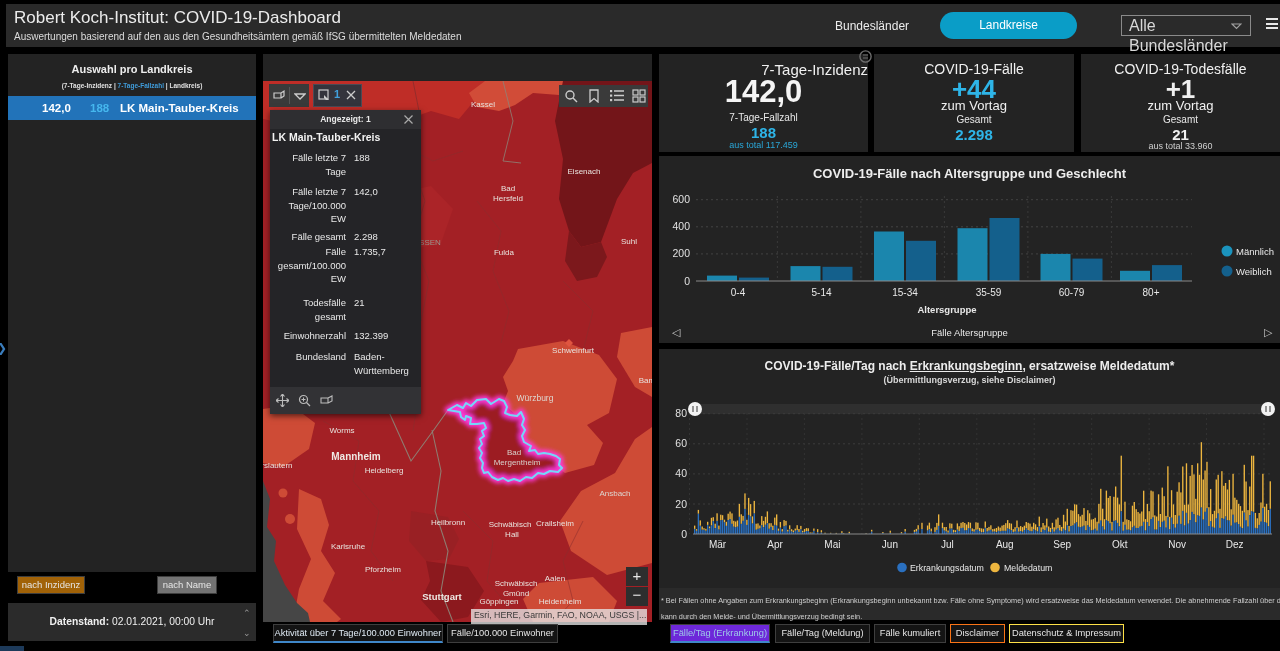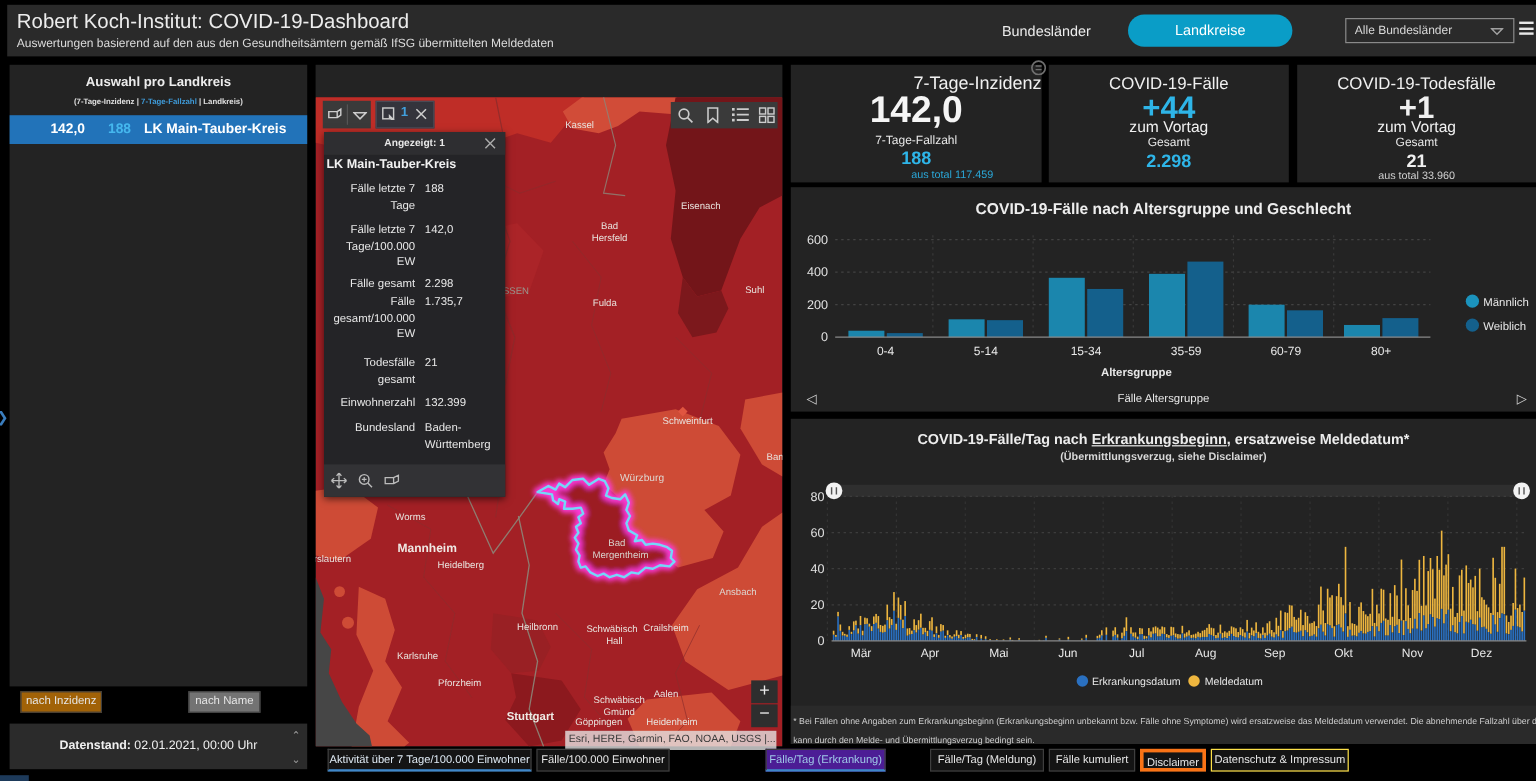--- a/index.html
+++ b/index.html
@@ -13,21 +13,21 @@
 </style>
 </head>
 <body>
 <div id="root">
 
 <div class="abs" style="left:6px;top:4px;width:1274px;height:43px;background:#2a2a2a;"></div>
 <div class="abs" style="left:14px;top:8px;color:#ececec;font-size:17px;">Robert Koch-Institut: COVID-19-Dashboard</div>
 <div class="abs" style="left:14px;top:31px;color:#dcdcdc;font-size:10px;">Auswertungen basierend auf den aus den Gesundheitsämtern gemäß IfSG übermittelten Meldedaten</div>
 <div class="abs" style="left:835px;top:19px;color:#ececec;font-size:12px;">Bundesländer</div>
 <div class="abs" style="left:940px;top:12px;width:137px;height:27px;background:#0a9dc7;border-radius:14px;color:#fff;font-size:12px;text-align:center;line-height:27px;">Landkreise</div>
-<div class="abs" style="left:1121px;top:15px;width:141px;height:21px;border:1px solid #8a8a8a;color:#d8d8d8;font-size:10px;line-height:20px;padding-left:7px;">Alle Bundesländer
+<div class="abs" style="left:1121px;top:15px;width:130px;height:21px;border:1px solid #8a8a8a;color:#d8d8d8;font-size:16px;line-height:20px;padding-left:7px;">Alle Bundesländer
   <svg class="abs" style="right:8px;top:7px;" width="11" height="7" viewBox="0 0 11 7">
         <path d="M1,1 L5.5,5.5 L10,1 Z" fill="none" stroke="#a0a0a0" stroke-width="1.2"></path>
       </svg>
 </div>
 <div class="abs" style="left:1266px;top:18px;width:12px;height:12px;">
   <div style="height:2px;background:#e8e8e8;margin-bottom:2.5px;"></div>
   <div style="height:2px;background:#e8e8e8;margin-bottom:2.5px;"></div>
   <div style="height:2px;background:#e8e8e8;"></div>
 </div>
 
@@ -202,21 +202,21 @@
 <div class="abs" style="left:447px;top:624px;width:111px;height:19px;background:#141414;border:1px solid #3e3e3e;color:#e6e6e6;font-size:9.3px;text-align:center;line-height:17px;white-space:nowrap;">Fälle/100.000 Einwohner</div>
 
 <div class="panel" style="left:659px;top:54px;width:209px;height:98px;"></div>
 <div class="panel" style="left:874px;top:54px;width:200px;height:98px;"></div>
 <div class="panel" style="left:1081px;top:54px;width:199px;height:98px;"></div>
 
 <div class="abs" style="left:659px;top:61px;width:209px;text-align:right;color:#f0f0f0;font-size:15px;">7-Tage-Inzidenz</div>
 <div class="abs" style="left:659px;top:74px;width:209px;text-align:center;color:#f5f5f5;font-size:31px;font-weight:bold;">142,0</div>
 <div class="abs" style="left:659px;top:112px;width:209px;text-align:center;color:#e8e8e8;font-size:10px;">7-Tage-Fallzahl</div>
 <div class="abs" style="left:659px;top:124px;width:209px;text-align:center;color:#2eb5e8;font-size:15px;font-weight:bold;">188</div>
-<div class="abs" style="left:689px;top:140px;width:209px;text-align:center;color:#2aa7d8;font-size:9px;">aus total 117.459</div>
+<div class="abs" style="left:659px;top:140px;width:209px;text-align:center;color:#2aa7d8;font-size:9px;">aus total 117.459</div>
 
 <div class="abs" style="left:874px;top:61px;width:200px;text-align:center;color:#f0f0f0;font-size:14px;">COVID-19-Fälle</div>
 <div class="abs" style="left:874px;top:74px;width:200px;text-align:center;color:#2eb5e8;font-size:26px;font-weight:bold;">+44</div>
 <div class="abs" style="left:874px;top:98px;width:200px;text-align:center;color:#f0f0f0;font-size:13px;">zum Vortag</div>
 <div class="abs" style="left:874px;top:114px;width:200px;text-align:center;color:#e8e8e8;font-size:10px;">Gesamt</div>
 <div class="abs" style="left:874px;top:126px;width:200px;text-align:center;color:#2eb5e8;font-size:15px;font-weight:bold;">2.298</div>
 <div class="abs" style="left:874px;top:155px;width:200px;text-align:center;color:#2aa7d8;font-size:9px;">aus total 1.755.351</div>
 
 <div class="abs" style="left:1081px;top:61px;width:199px;text-align:center;color:#f0f0f0;font-size:14px;">COVID-19-Todesfälle</div>
 <div class="abs" style="left:1081px;top:74px;width:199px;text-align:center;color:#f0f0f0;font-size:26px;font-weight:bold;">+1</div>
@@ -849,19 +849,19 @@
 <path d="M607,57 V63 M611,57 V63" stroke="#555" stroke-width="1.2"></path>
 <circle cx="243" cy="218.5" r="4.8" fill="#2a70c0"></circle>
 <text x="251" y="222" font-size="8.8" fill="#e8e8e8">Erkrankungsdatum</text>
 <circle cx="336" cy="218.5" r="4.8" fill="#eeb63f"></circle>
 <text x="345" y="222" font-size="8.8" fill="#e8e8e8">Meldedatum</text>
 </svg>
 
 <div class="abs" style="left:659px;top:588px;width:621px;height:32px;background:#2a2a2a;"></div>
 <div class="abs" style="left:661px;top:593px;width:640px;color:#cfcfcf;font-size:7.3px;line-height:15.5px;white-space:nowrap;">* Bei Fällen ohne Angaben zum Erkrankungsbeginn (Erkrankungsbeginn unbekannt bzw. Fälle ohne Symptome) wird ersatzweise das Meldedatum verwendet. Die abnehmende Fallzahl über die letzten Tage<br>kann durch den Melde- und Übermittlungsverzug bedingt sein.</div>
 
-<div class="abs" style="left:638px;top:624px;width:100px;height:19px;background:#4c1d95;border:1px solid #3e3e3e;border-bottom:2px solid #3f87c9;color:#9fc8e8;font-size:9.3px;text-align:center;line-height:16px;white-space:nowrap;">Fälle/Tag (Erkrankung)</div>
+<div class="abs" style="left:670px;top:624px;width:100px;height:19px;background:#6d28d9;border:1px solid #3e3e3e;border-bottom:2px solid #3f87c9;color:#9fc8e8;font-size:9.3px;text-align:center;line-height:16px;white-space:nowrap;">Fälle/Tag (Erkrankung)</div>
 <div class="abs" style="left:775px;top:624px;width:95px;height:19px;background:#141414;border:1px solid #3e3e3e;color:#e6e6e6;font-size:9.3px;text-align:center;line-height:17px;white-space:nowrap;">Fälle/Tag (Meldung)</div>
 <div class="abs" style="left:874px;top:624px;width:72px;height:19px;background:#141414;border:1px solid #3e3e3e;color:#e6e6e6;font-size:9.3px;text-align:center;line-height:17px;white-space:nowrap;">Fälle kumuliert</div>
-<div class="abs" style="left:950px;top:624px;width:55px;height:19px;background:#141414;border:3px solid #f97316;color:#e6e6e6;font-size:9.3px;text-align:center;line-height:17px;white-space:nowrap;">Disclaimer</div>
+<div class="abs" style="left:950px;top:624px;width:55px;height:19px;background:#141414;border:1px solid #f97316;color:#e6e6e6;font-size:9.3px;text-align:center;line-height:17px;white-space:nowrap;">Disclaimer</div>
 <div class="abs" style="left:1009px;top:624px;width:115px;height:19px;background:#141414;border:1px solid #fde047;color:#e6e6e6;font-size:9.3px;text-align:center;line-height:17px;white-space:nowrap;">Datenschutz &amp; Impressum</div>
 
 </div>
 
 </body></html>

